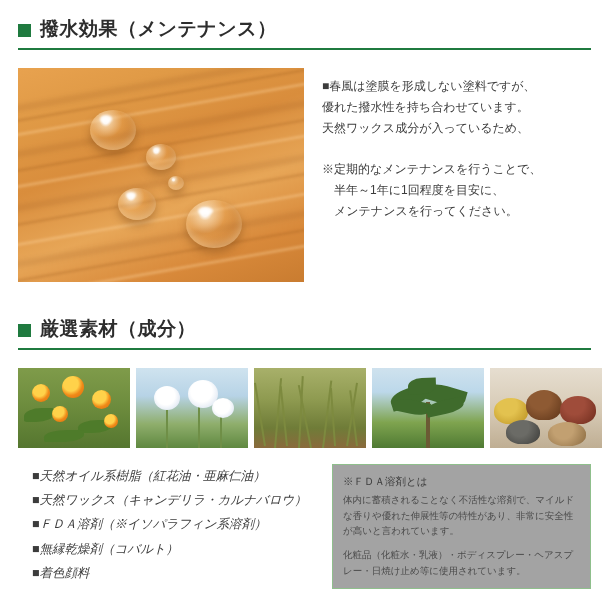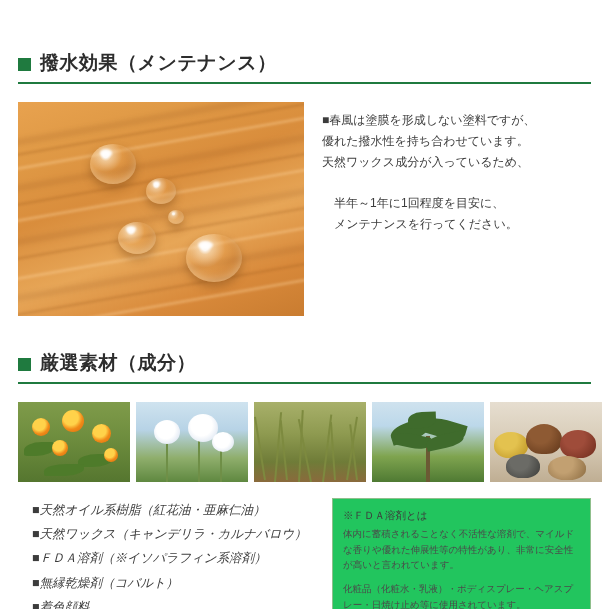--- a/index.html
+++ b/index.html
@@ -44,22 +44,21 @@
     line-height: 1.2;
   }
   .head-rule {
     height: 2px;
     background: #1f7a3f;
     margin: 7px 18px 0 18px;
   }
 
   
   .sec1 {
-    padding-top: 24px;
-    margin-top: 28px;
+    padding-top: 18px;
   }
   .sec1-body {
     display: flex;
     align-items: flex-start;
     padding: 18px 18px 0 18px;
     gap: 18px;
   }
   .photo-wood {
     width: 286px;
     height: 214px;
@@ -160,21 +159,21 @@
   .mat-item {
     font-size: 12.5px;
     line-height: 1.95;
     color: #3c3c3c;
     white-space: nowrap;
   }
   .note-box {
     flex: 1 1 auto;
     border: 1px solid #8fbf8c;
     padding: 9px 10px 10px 10px;
-    background: #22c55e;
+    background: #a3a3a3;
   }
   .note-title {
     font-size: 10.5px;
     color: #3c3c3c;
     line-height: 1.5;
     margin-bottom: 3px;
   }
   .note-p {
     font-size: 9.5px;
     line-height: 1.62;
@@ -216,20 +215,21 @@
         <div class="drop" style="left:150px; top:108px; width:16px; height:14px;"></div>
       </div>
 
       <div class="sec1-text">
         <div class="para">
           <span class="ln">■春風は塗膜を形成しない塗料ですが、</span>
           <span class="ln">優れた撥水性を持ち合わせています。</span>
           <span class="ln">天然ワックス成分が入っているため、</span>
         </div>
         <div class="para">
+          <span class="ln">※定期的なメンテナンスを行うことで、</span>
           <span class="ln">　半年～1年に1回程度を目安に、</span>
           <span class="ln">　メンテナンスを行ってください。</span>
         </div>
       </div>
     </div>
   </div>
 
   <div class="sec2">
     <div class="section-head">
       <span class="head-marker"></span>

